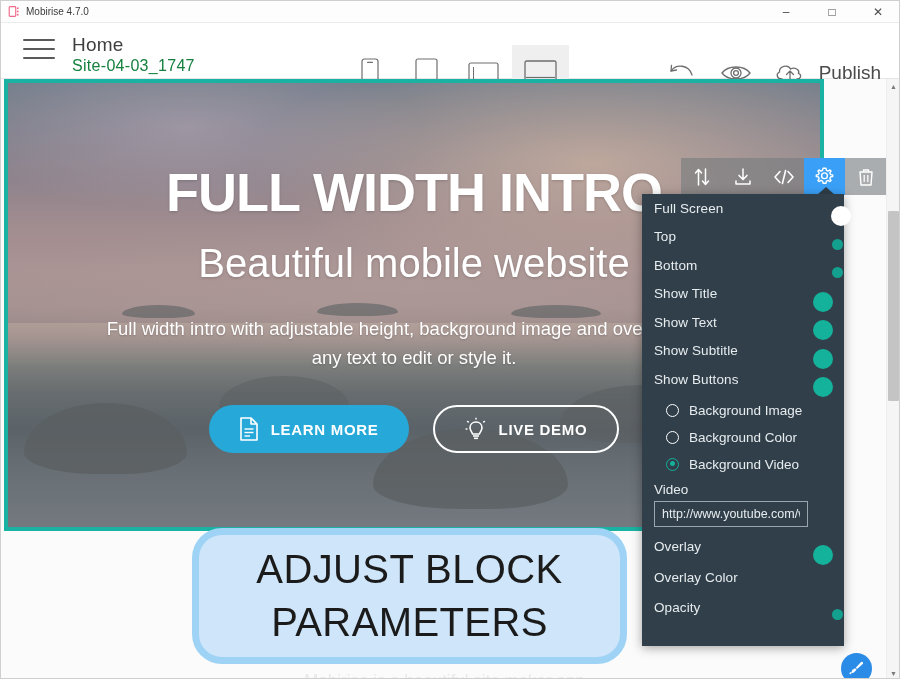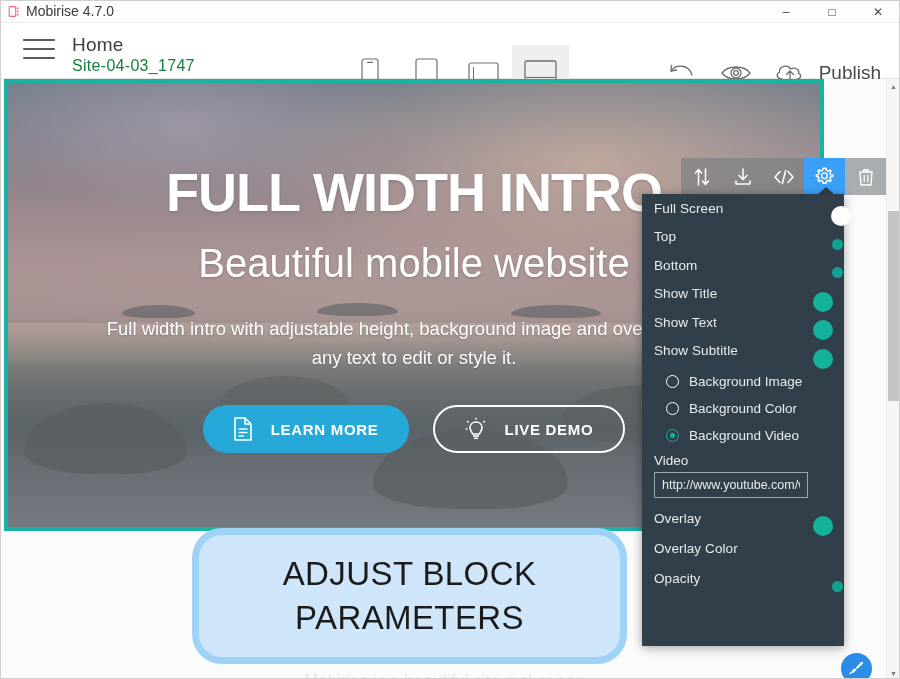--- a/index.html
+++ b/index.html
@@ -9,21 +9,21 @@
     background:#ffffff;
     -webkit-font-smoothing:antialiased;
   }
   .app{position:relative;width:900px;height:679px;overflow:hidden;background:#fff;
        border:1px solid #cfcfcf;box-sizing:border-box;}
 
   
   .titlebar{position:absolute;left:0;top:0;width:900px;height:22px;background:#fdfdfd;
             border-bottom:1px solid #ececec;box-sizing:border-box;}
   .tb-logo{position:absolute;left:7px;top:4px;width:13px;height:13px;}
-  .tb-title{position:absolute;left:25px;top:4px;font-size:14px;color:#3b3b3b;line-height:13px;}
+  .tb-title{position:absolute;left:25px;top:4px;font-size:10px;color:#3b3b3b;line-height:13px;}
   .tb-btns{position:absolute;right:0;top:0;height:22px;display:flex;}
   .tb-btn{width:46px;height:22px;display:flex;align-items:center;justify-content:center;
           color:#4a4a4a;font-size:12px;}
 
   
   .header{position:absolute;left:0;top:22px;width:900px;height:56px;background:#fff;
           border-bottom:1px solid #e6e6e6;box-sizing:border-box;}
   .burger{position:absolute;left:22px;top:16px;width:32px;height:24px;cursor:pointer;}
   .burger span{display:block;height:2px;background:#5a5a5a;margin-bottom:7px;border-radius:1px;}
   .burger span:last-child{margin-bottom:0;}
@@ -60,30 +60,30 @@
 
   .hero-inner{position:absolute;inset:0;text-align:center;color:#fff;}
   .hero-title{position:absolute;left:0;right:0;top:82px;font-size:54px;font-weight:bold;
               letter-spacing:-1px;line-height:1;white-space:nowrap;
               text-shadow:0 1px 3px rgba(0,0,0,.18);}
   .hero-sub{position:absolute;left:0;right:0;top:160px;font-size:40px;font-weight:300;
             line-height:1;white-space:nowrap;text-shadow:0 1px 3px rgba(0,0,0,.18);}
   .hero-text{position:absolute;left:90px;right:90px;top:232px;font-size:18.5px;line-height:1.55;
              font-weight:400;text-shadow:0 1px 2px rgba(0,0,0,.2);}
   .hero-btns{position:absolute;left:0;right:0;top:322px;display:flex;justify-content:center;gap:24px;}
-  .btn{display:inline-flex;align-items:center;gap:18px;height:48px;padding:0 30px;border-radius:26px;
+  .btn{display:inline-flex;align-items:center;gap:12px;height:48px;padding:0 30px;border-radius:26px;
        font-size:15px;font-weight:bold;letter-spacing:.7px;cursor:pointer;box-sizing:border-box;}
   .btn-primary{background:#26a9d8;color:#fff;}
   .btn-ghost{background:transparent;color:#fff;border:2px solid #fff;}
 
   
   .callout{position:absolute;left:191px;top:449px;width:435px;height:136px;
            background:#cfe5f9;border:7px solid #9ed3f5;border-radius:30px;box-sizing:border-box;
            display:flex;align-items:center;justify-content:center;text-align:center;
-           font-size:33px;color:#1b1b1b;line-height:1.32;letter-spacing:.4px;font-weight:400;}
+           font-size:40px;color:#1b1b1b;line-height:1.32;letter-spacing:.4px;font-weight:400;}
 
   .ghost-text{position:absolute;left:0;right:0;top:592px;text-align:center;font-size:17px;
               color:#e9e9ec;}
 
   
   .blocktoolbar{position:absolute;left:680px;top:79px;width:205px;height:37px;
                 background:rgba(120,124,128,.62);display:flex;align-items:center;}
   .bt{width:41px;height:37px;display:flex;align-items:center;justify-content:center;cursor:pointer;}
   .bt.active{background:#3aa0f7;}
 
@@ -347,20 +347,26 @@
         </span>
       </div>
 
       <div class="row">
         <span class="lbl">Show Subtitle</span>
         <span class="ctl">
           <span class="toggle on"><span class="knob"></span></span>
         </span>
       </div>
 
+      <div class="row">
+        <span class="lbl">Show Buttons</span>
+        <span class="ctl">
+          <span class="toggle on"><span class="knob"></span></span>
+        </span>
+      </div>
 
       <div class="radio-row" style="margin-top:3px;">
         <span class="radio"></span>
         <span>Background Image</span>
       </div>
       <div class="radio-row">
         <span class="radio"></span>
         <span>Background Color</span>
       </div>
       <div class="radio-row">

